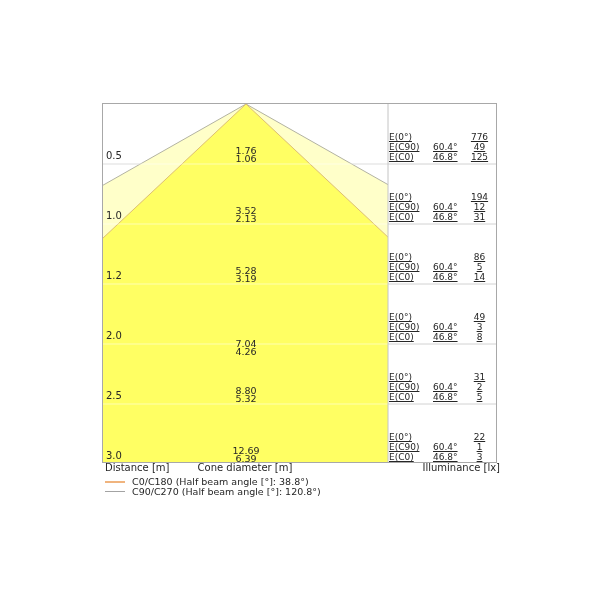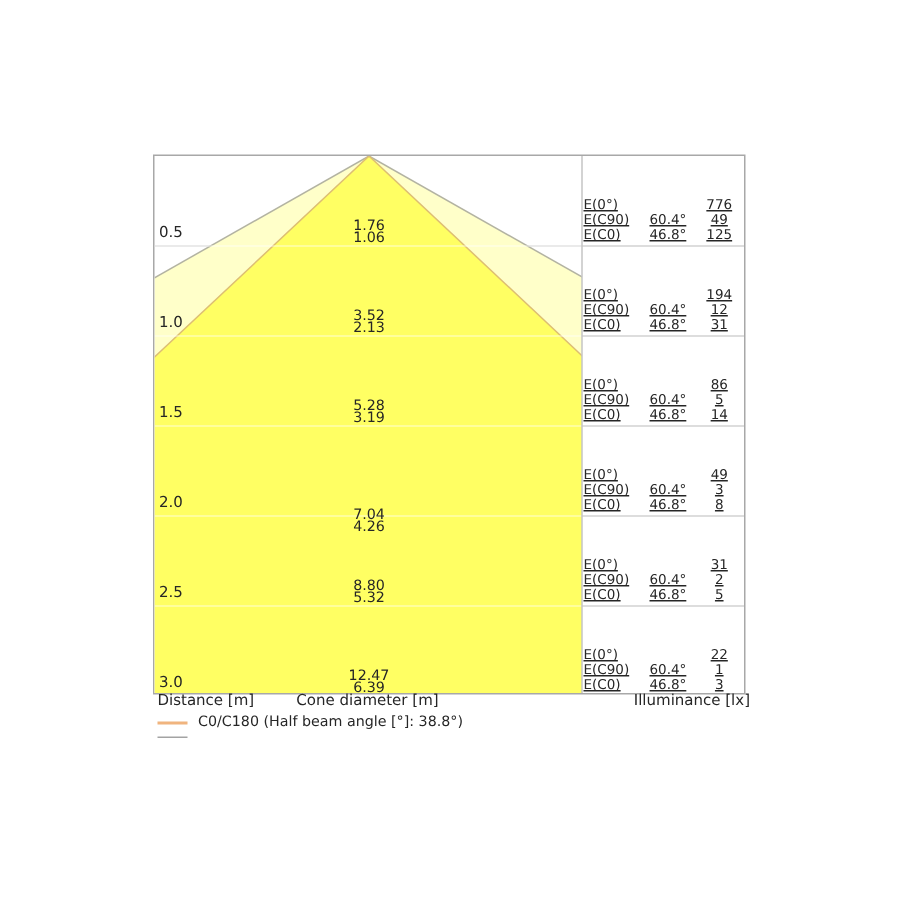--- a/index.html
+++ b/index.html
@@ -89,21 +89,21 @@
         <span class="ia"></span>
         <span class="iv">194</span>
       <span class="il">E(C90)</span>
         <span class="ia">60.4°</span>
         <span class="iv">12</span>
       <span class="il">E(C0)</span>
         <span class="ia">46.8°</span>
         <span class="iv">31</span>
     </div>
 
-    <div class="dist" style="top:166px">1.5</div>
+    <div class="dist" style="top:166px">1.2</div>
     <div class="pair" style="top:163px">
       <div>5.28</div>
       <div>3.19</div>
     </div>
     <div class="illum" style="top:148px">
       <span class="il">E(0°)</span>
         <span class="ia"></span>
         <span class="iv">86</span>
       <span class="il">E(C90)</span>
         <span class="ia">60.4°</span>
@@ -142,21 +142,21 @@
       <span class="il">E(C90)</span>
         <span class="ia">60.4°</span>
         <span class="iv">2</span>
       <span class="il">E(C0)</span>
         <span class="ia">46.8°</span>
         <span class="iv">5</span>
     </div>
 
     <div class="dist" style="top:346px">3.0</div>
     <div class="pair" style="top:343px">
-      <div>12.47</div>
+      <div>12.69</div>
       <div>6.39</div>
     </div>
     <div class="illum" style="top:328px">
       <span class="il">E(0°)</span>
         <span class="ia"></span>
         <span class="iv">22</span>
       <span class="il">E(C90)</span>
         <span class="ia">60.4°</span>
         <span class="iv">1</span>
       <span class="il">E(C0)</span>
@@ -169,16 +169,17 @@
   <div class="axis-label axis-cone">Cone diameter [m]</div>
   <div class="axis-label axis-illuminance">Illuminance [lx]</div>
 
   <div class="legend">
     <div class="legend-row">
       <span class="legend-marker" style="background-color: rgb(240, 180, 126);"></span>
       <span class="legend-text">C0/C180 (Half beam angle [°]: 38.8°)</span>
     </div>
     <div class="legend-row">
       <span class="legend-marker" style="background-color: rgb(163, 163, 163);"></span>
+      <span class="legend-text">C90/C270 (Half beam angle [°]: 120.8°)</span>
     </div>
   </div>
 
 </div>
 
 </body></html>

